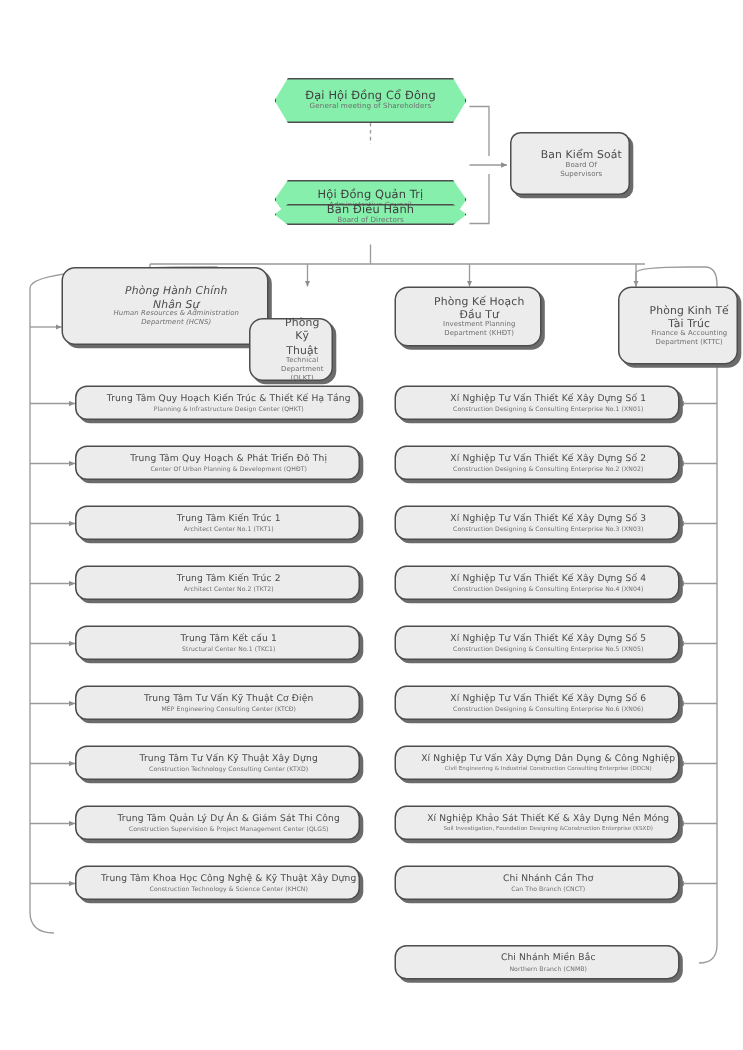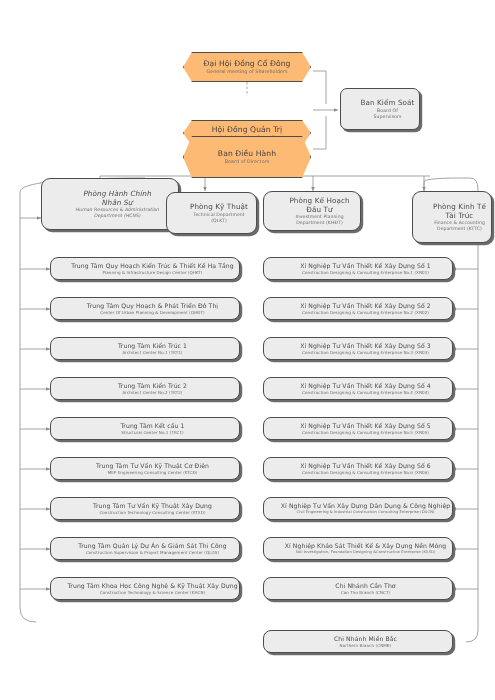--- a/index.html
+++ b/index.html
@@ -14,21 +14,21 @@
   svg.wires { position: absolute; inset: 0; width: 495px; height: 700px; pointer-events: none; }
 
   
   .vi { font-size: 7.1px; color: #4a4a4a; line-height: 1.28; letter-spacing: .1px; }
   .en { font-size: 4.5px; color: #6e6e6e; line-height: 1.3; letter-spacing: .05px; }
   .node-txt { text-align: center; padding: 0 4px; }
 
   
   .hex {
     position: absolute;
-    background: #fdba74;
+    background: #86efac;
     border: 1.6px solid #4d4d4d;
     display: flex; align-items: center; justify-content: center;
     clip-path: polygon(7% 0, 93% 0, 100% 50%, 93% 100%, 7% 100%, 0 50%);
   }
   .hex .vi { font-size: 7.6px; color: #3f3f3f; }
   .hex .en { font-size: 4.8px; }
 
   
   .rbox {
     position: absolute;
@@ -113,21 +113,21 @@
     </div>
   </div>
 
   <div class="hex" style="left:183px; top:96px; width:128px; height:26px;margin-top:24px;">
     <div class="node-txt">
       <div class="vi">Hội Đồng Quản Trị</div>
       <div class="en">Administrative Council</div>
     </div>
   </div>
 
-  <div class="hex" style="left:183px; top:136px; width:128px; height:42px;">
+  <div class="hex" style="left:183px; top:136px; width:128px; height:14px;">
     <div class="node-txt">
       <div class="vi">Ban Điều Hành</div>
       <div class="en">Board of Directors</div>
     </div>
   </div>
 
   <div class="rbox supervisor" style="left:340px; top:88px; width:80px; height:42px;">
     <div class="node-txt">
       <div class="vi">Ban Kiểm Soát</div>
       <div class="en">Board Of</div>
@@ -137,21 +137,21 @@
 
   <div class="rbox dept" style="left:41px; top:178px; width:138px; height:52px;font-style:italic;">
     <div class="node-txt">
       <div class="vi">Phòng Hành Chính</div>
       <div class="vi">Nhân Sự</div>
       <div class="en">Human Resources &amp; Administration</div>
       <div class="en">Department (HCNS)</div>
     </div>
   </div>
 
-  <div class="rbox dept" style="left:166px; top:192px; width:91px; height:42px;">
+  <div class="rbox dept" style="left:166px; top:212px; width:56px; height:42px;">
     <div class="node-txt">
       <div class="vi">Phòng Kỹ Thuật</div>
       <div class="en">Technical Department</div>
       <div class="en">(QLKT)</div>
     </div>
   </div>
 
   <div class="rbox dept" style="left:263px; top:191px; width:98px; height:40px;">
     <div class="node-txt">
       <div class="vi">Phòng Kế Hoạch</div>

